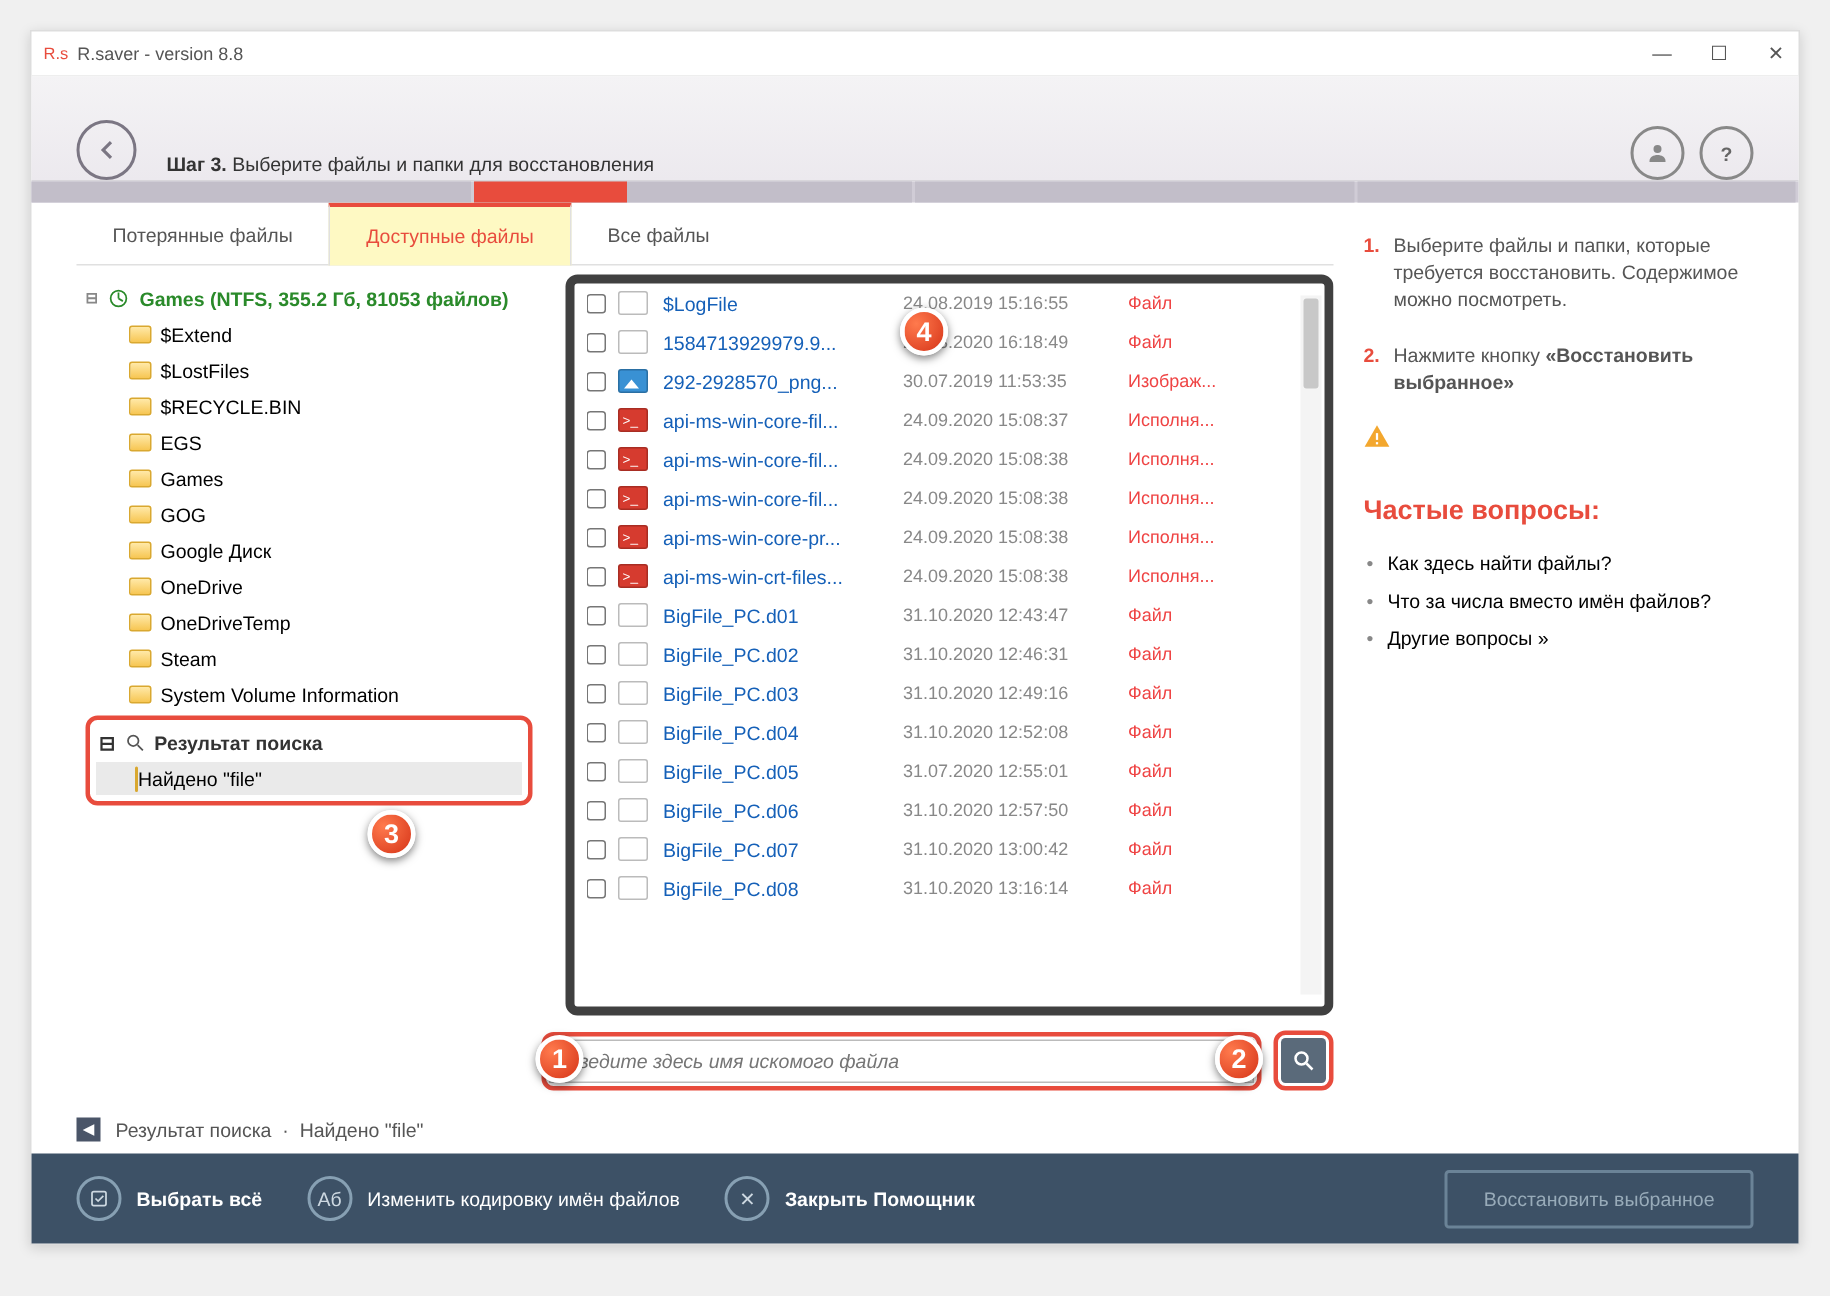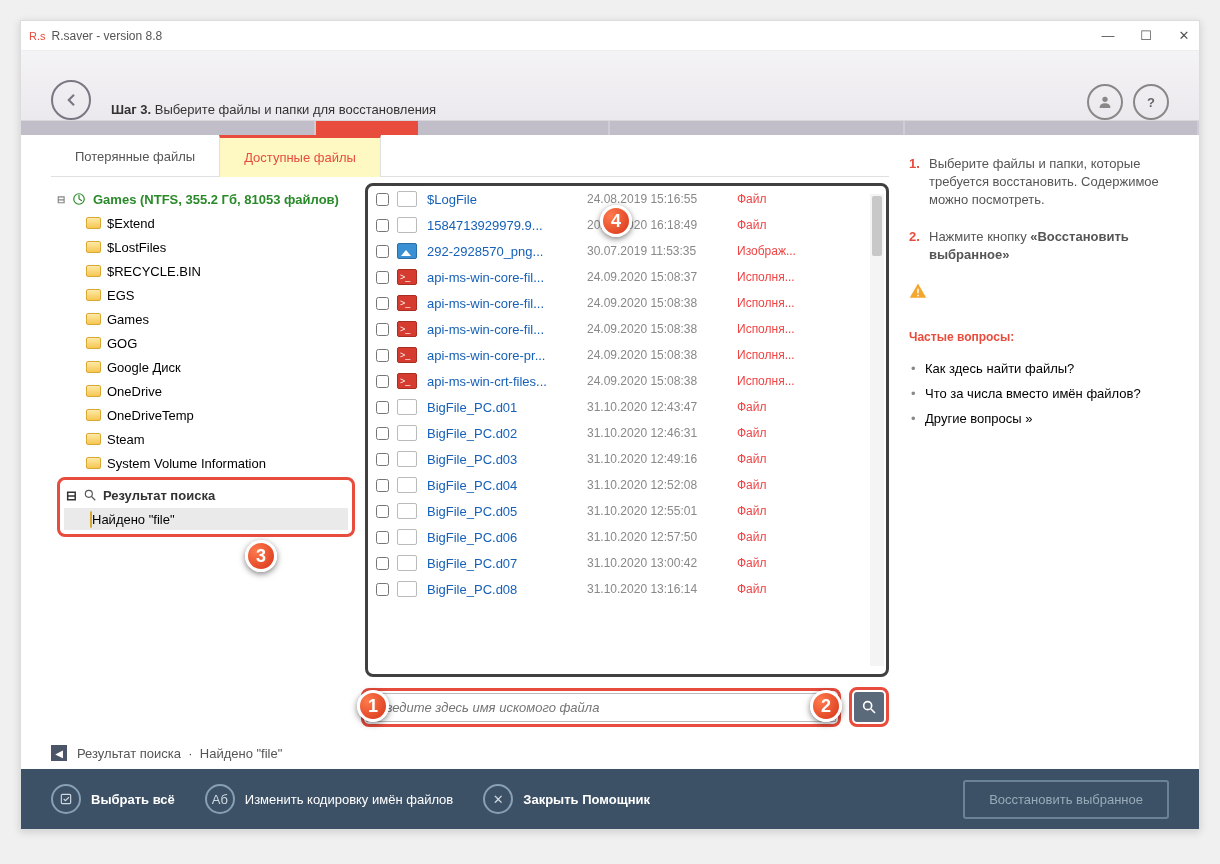--- a/index.html
+++ b/index.html
@@ -31,21 +31,21 @@
 .tree-row .exp{width:12px;color:#888;font-size:10px;margin-right:2px}
 .tree-row .ico{width:16px;height:16px;margin-right:6px;display:inline-flex;align-items:center;justify-content:center}
 .folder-ico{width:15px;height:12px;background:linear-gradient(#ffe9a8,#f7c653);border:1px solid #d9a830;border-radius:2px}
 .tree-row.root{color:#2a8a2a;font-weight:bold}
 .tree-row.root .ico svg{width:14px;height:14px}
 .tree-indent-1{padding-left:28px}
 .search-result-box{border:3px solid #e84c3d;border-radius:8px;padding:4px;margin-top:2px}
 .search-row{display:flex;align-items:center;height:22px;font-weight:bold;color:#333}
 .search-row .ico-mag{width:14px;height:14px;margin:0 6px}
 .found-row{display:flex;align-items:center;height:22px;background:#eaeaea;margin-top:2px;padding-left:26px}
-.filelist{flex:1;border:3px solid #404040;border-radius:8px;margin:6px 0 4px 4px;overflow-y:auto;position:relative}
+.filelist{flex:1;border:6px solid #404040;border-radius:8px;margin:6px 0 4px 16px;overflow-y:auto;position:relative}
 .file-row{display:flex;align-items:center;height:26px;padding:0 8px}
 .file-row input[type=checkbox]{margin-right:8px}
 .file-ico{width:20px;height:16px;margin-right:10px;border:1px solid #bbb;background:#fff;border-radius:2px}
 .file-ico.img{background:#3991d4;border-color:#2a6fa3;position:relative}
 .file-ico.img::after{content:"";position:absolute;left:3px;bottom:2px;width:0;height:0;border-left:5px solid transparent;border-right:5px solid transparent;border-bottom:6px solid #fff}
 .file-ico.exe{background:#d63b2f;border-color:#a82d23;color:#fff;font-size:9px;line-height:14px;text-align:left;padding-left:2px}
 .file-ico.exe::before{content:">_"}
 .file-name{flex:0 0 160px;color:#1560b8;white-space:nowrap;overflow:hidden;text-overflow:ellipsis}
 .file-date{flex:0 0 150px;color:#888;font-size:12px}
 .file-type{color:#ef4444;font-size:12px}
@@ -59,21 +59,21 @@
 .search-btn svg{width:16px;height:16px;fill:#fff}
 .breadcrumb{padding:8px 0;display:flex;align-items:center;color:#555}
 .breadcrumb .arr{width:16px;height:16px;background:#4a5568;color:#fff;display:inline-flex;align-items:center;justify-content:center;font-size:10px;margin-right:10px}
 .sidebar{width:280px;padding:20px 0 20px 20px;color:#555;font-size:13px}
 .sidebar ol{list-style:none}
 .sidebar ol li{margin-bottom:18px;padding-left:20px;position:relative;line-height:1.4}
 .sidebar ol li .num{position:absolute;left:0;color:#e84c3d;font-weight:bold}
 .warn{display:flex;margin-top:10px;padding-left:0}
 .warn-ico{width:18px;height:18px;margin-right:10px;flex-shrink:0}
 .warn-ico svg{width:18px;height:18px}
-.faq h3{color:#e84c3d;font-size:12px;margin:30px 0 12px;font-weight:bold}
+.faq h3{color:#e84c3d;font-size:18px;margin:30px 0 12px;font-weight:bold}
 .faq ul{list-style:none}
 .faq ul li{padding:5px 0 5px 16px;position:relative;color:#000000;cursor:pointer}
 .faq ul li::before{content:"•";position:absolute;left:2px;color:#888}
 .footer{background:#3d5166;height:60px;display:flex;align-items:center;padding:0 30px;color:#fff}
 .footer-btn{display:flex;align-items:center;margin-right:30px;cursor:pointer}
 .footer-btn .fico{width:30px;height:30px;border:2px solid #87a0b3;border-radius:50%;display:flex;align-items:center;justify-content:center;margin-right:10px;font-size:13px;color:#cdd8e1}
 .restore-btn{margin-left:auto;border:2px solid #6b8397;padding:10px 24px;border-radius:3px;color:#98abb9;cursor:pointer}
 .callout{position:absolute;width:32px;height:32px;border-radius:50%;background:radial-gradient(circle at 30% 30%,#ff7a4d,#d63418);border:3px solid #fff;box-shadow:0 2px 6px rgba(0,0,0,.5);color:#fff;font-weight:bold;font-size:18px;display:flex;align-items:center;justify-content:center;z-index:100}
 </style>
 </head>
@@ -115,20 +115,21 @@
       <div class="progress-seg active"></div>
       <div class="progress-seg"></div>
       <div class="progress-seg"></div>
   </div>
 
   <div class="content">
     <div class="main">
       <div class="tabs">
         <div class="tab">Потерянные файлы</div>
         <div class="tab active">Доступные файлы</div>
+        <div class="tab">Все файлы</div>
       </div>
 
       <div class="workspace">
         <div class="tree">
           <div class="tree-row root">
             <span class="exp">⊟</span>
             <span class="ico">
                 <svg viewBox="0 0 24 24" fill="#2a8a2a">
                   <circle cx="12" cy="12" r="9" fill="none" stroke="#2a8a2a" stroke-width="2"></circle>
                   <path d="M12 12V5 M12 12l5 3" stroke="#2a8a2a" stroke-width="2" fill="none"></path>
@@ -303,21 +304,21 @@
                 <input type="checkbox" style="">
                 <span class="file-ico "></span>
                 <span class="file-name">BigFile_PC.d04</span>
                 <span class="file-date">31.10.2020 12:52:08</span>
                 <span class="file-type">Файл</span>
               </div>
               <div class="file-row">
                 <input type="checkbox" style="">
                 <span class="file-ico "></span>
                 <span class="file-name">BigFile_PC.d05</span>
-                <span class="file-date">31.10.2020 12:55:01</span>
+                <span class="file-date">31.07.2020 12:55:01</span>
                 <span class="file-type">Файл</span>
               </div>
               <div class="file-row">
                 <input type="checkbox" style="">
                 <span class="file-ico "></span>
                 <span class="file-name">BigFile_PC.d06</span>
                 <span class="file-date">31.10.2020 12:57:50</span>
                 <span class="file-type">Файл</span>
               </div>
               <div class="file-row">

